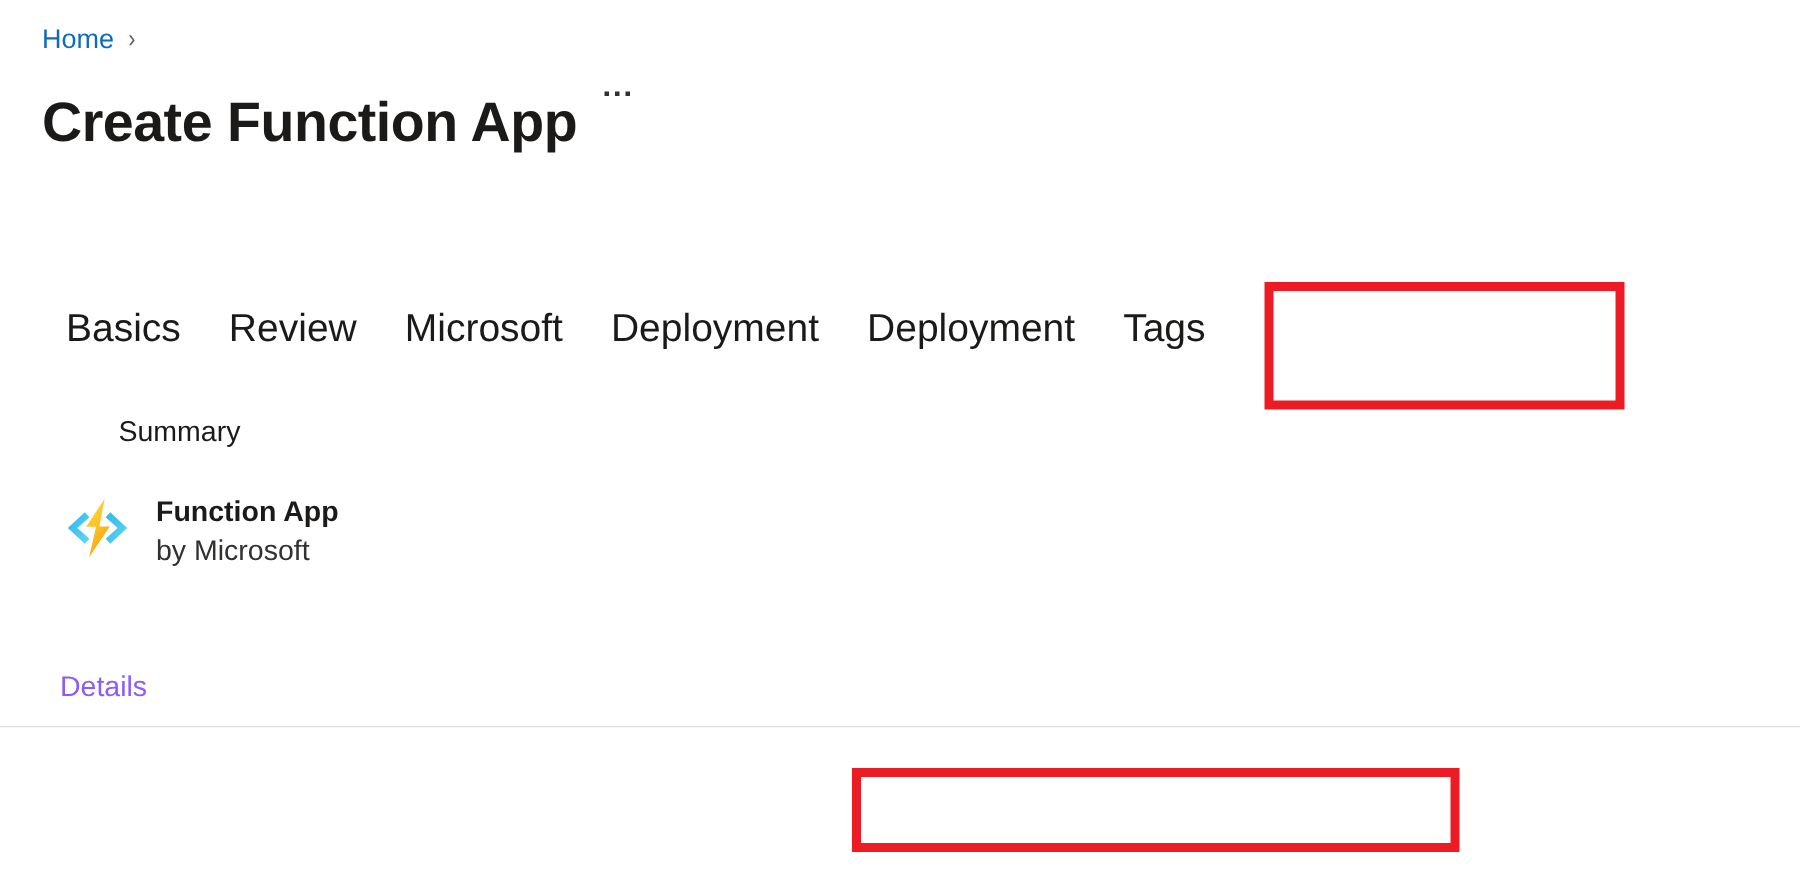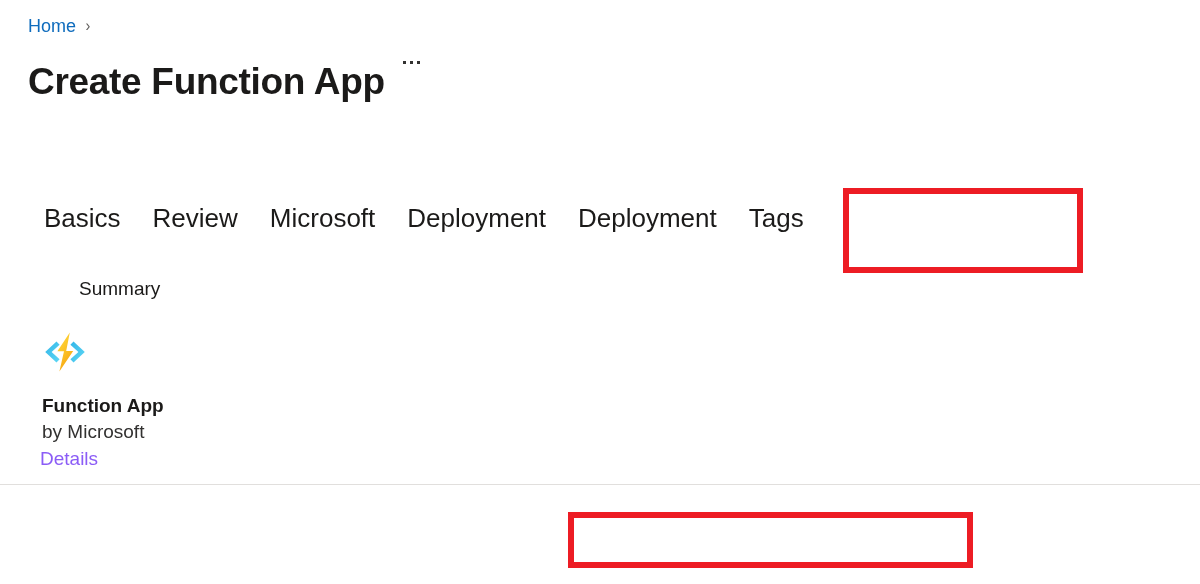--- a/index.html
+++ b/index.html
@@ -131,21 +131,20 @@
     color: #1b1a19;
     margin-left: 36px;
   }
   .offer-row {
     position: absolute;
     left: 42px;
     top: 327px;
     display: flex;
     align-items: flex-start;
     gap: 16px;
-    flex-direction: column;
   }
   .offer-icon {
     width: 46px;
     height: 46px;
     flex: 0 0 46px;
     margin-top: 2px;
   }
   .offer-text {
     display: flex;
     flex-direction: column;

